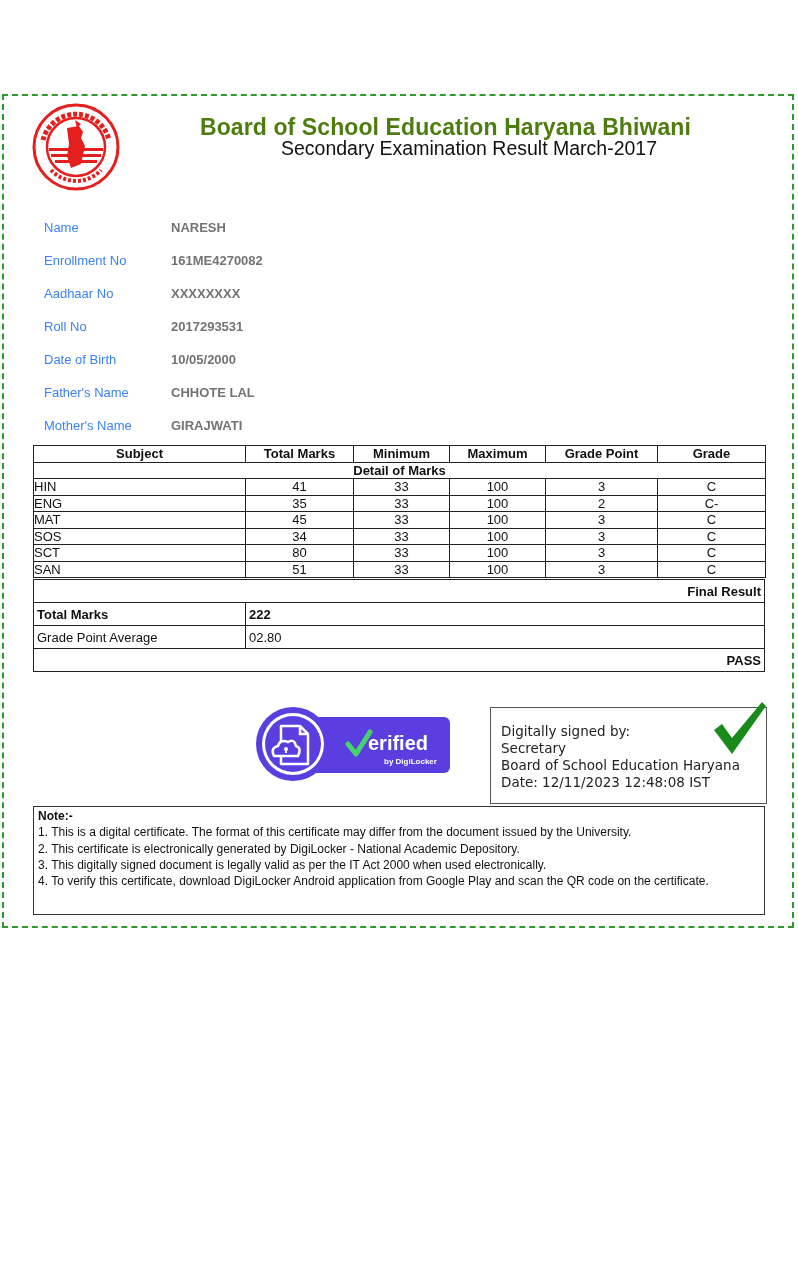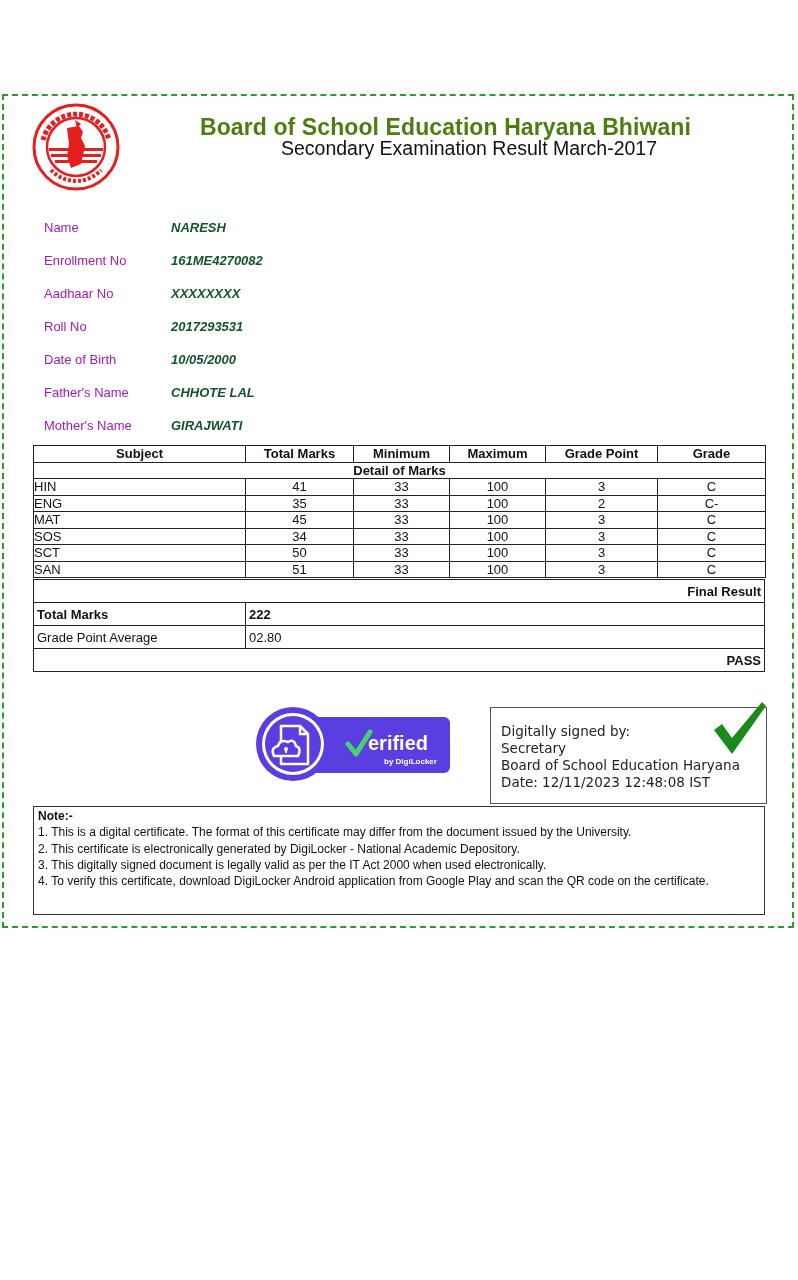--- a/index.html
+++ b/index.html
@@ -19,22 +19,22 @@
       font-size: 23px; font-weight: bold; color: #4d7c0f; letter-spacing: 0.1px; margin-top: 8px;
     }
     .subtitle {
       position: absolute; left: 200px; top: 137px; width: 538px; text-align: center;
       font-size: 19.5px; color: #111;
     }
     .info {
       position: absolute; left: 44px; top: 220px; width: 400px;
     }
     .info-row { height: 33px; display: flex; align-items: flex-start; font-size: 13px; }
-    .info-label { width: 127px; color: #a21caf; }
-    .info-value { font-weight: bold; color: #14532d; font-style: italic; }
+    .info-label { width: 127px; color: #3b82f6; }
+    .info-value { font-weight: bold; color: #737373; }
 
     table.marks {
       position: absolute; left: 33px; top: 445px; width: 732px;
       border-collapse: collapse; font-size: 13px; table-layout: fixed;
     }
     table.marks td, table.marks th {
       border: 1px solid #222; padding: 0 2px; height: 15.5px; line-height: 15px;
     }
     table.marks th { font-weight: bold; text-align: center; }
     table.marks td.c { text-align: center; }
@@ -169,21 +169,21 @@
   <tr>
     <td class="l">SOS</td>
     <td class="c">34</td>
     <td class="c">33</td>
     <td class="c">100</td>
     <td class="c">3</td>
     <td class="c">C</td>
   </tr>
   <tr>
     <td class="l">SCT</td>
-    <td class="c">50</td>
+    <td class="c">80</td>
     <td class="c">33</td>
     <td class="c">100</td>
     <td class="c">3</td>
     <td class="c">C</td>
   </tr>
   <tr>
     <td class="l">SAN</td>
     <td class="c">51</td>
     <td class="c">33</td>
     <td class="c">100</td>

